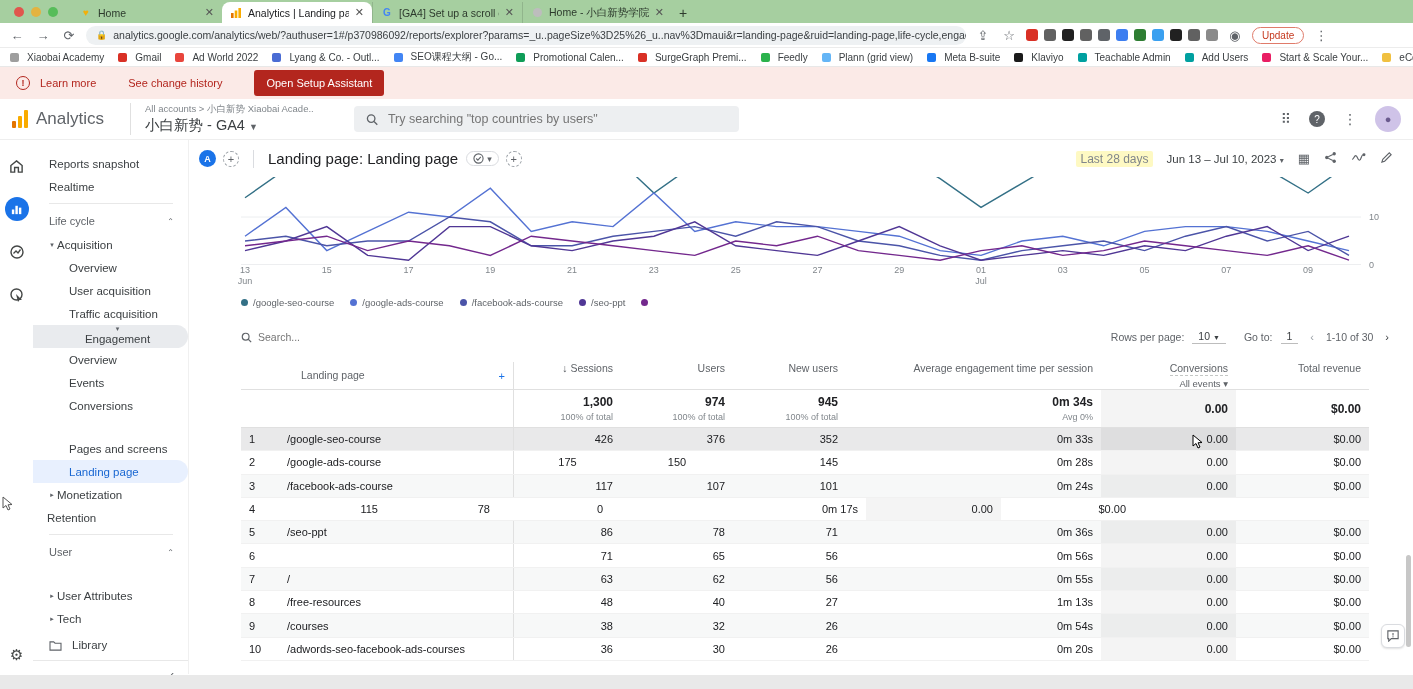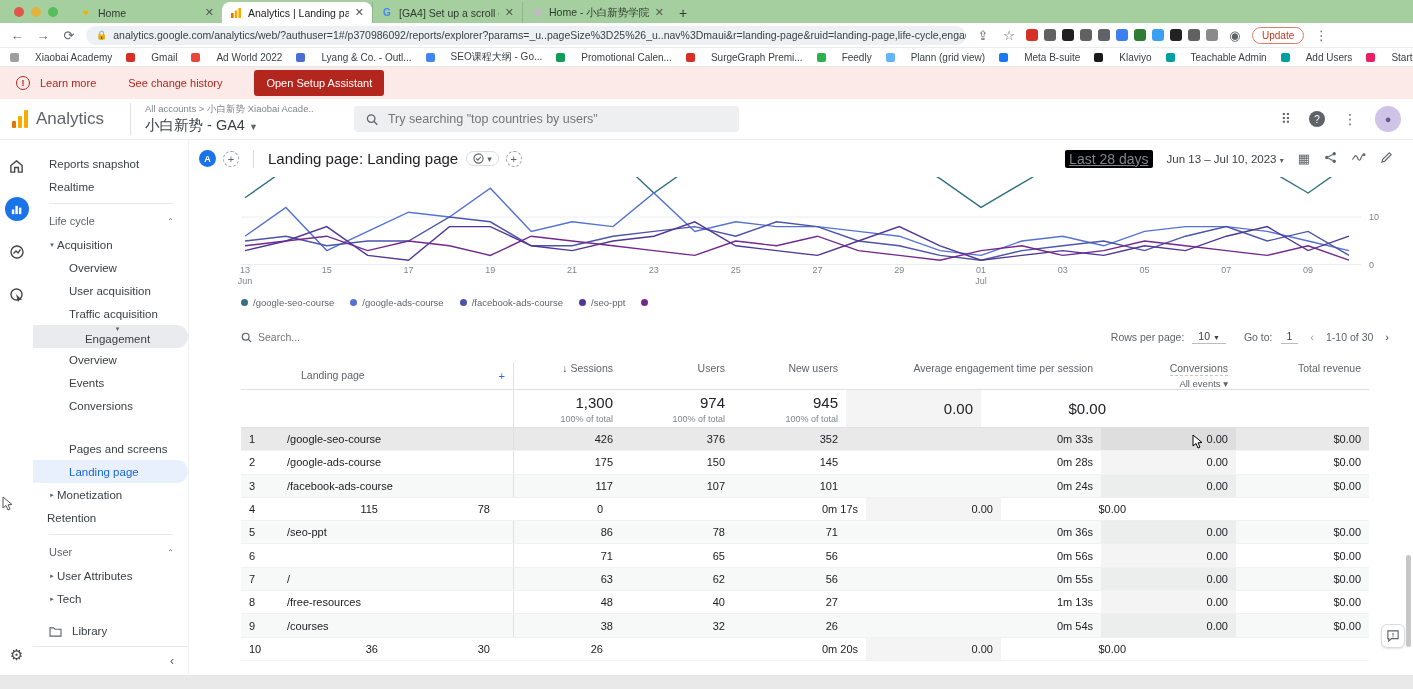--- a/index.html
+++ b/index.html
@@ -19,21 +19,21 @@
   .tab .tab-close { flex:none; font-size:11px; color:#555; cursor:default; }
   .newtab { width:22px; height:21px; display:flex; align-items:center; justify-content:center; font-size:14px; color:#2d3a2d; }
 
   .urlrow { height:25px; background:#fff; display:flex; align-items:center; padding:0 8px; gap:8px; border-bottom:1px solid #ececec; }
   .navic { color:#5f6368; font-size:13px; width:18px; text-align:center; }
   .urlpill { flex:1; max-width:880px; height:19px; background:#eef1f3; border-radius:10px; display:flex; align-items:center; padding:0 10px; gap:6px; font-size:10.5px; color:#3c4043; overflow:hidden; white-space:nowrap; }
   .exts { display:flex; align-items:center; gap:6px; }
   .ext { width:12px; height:12px; border-radius:3px; display:inline-flex; align-items:center; justify-content:center; color:#fff; font-size:8px; font-weight:bold; }
   .updatebtn { border:1px solid #e07b6a; color:#c5391f; border-radius:10px; font-size:10px; padding:2px 9px; background:#fff; }
   .bookbar { height:19px; background:#fff; display:flex; align-items:center; gap:14px; padding:0 10px; border-bottom:1px solid #e8e8e8; overflow:hidden; }
-  .bm { display:flex; align-items:center; gap:16px; font-size:10px; color:#3c4043; white-space:nowrap; }
+  .bm { display:flex; align-items:center; gap:8px; font-size:10px; color:#3c4043; white-space:nowrap; }
   .bm .bmic { width:9px; height:9px; border-radius:2px; flex:none; }
 
   
   .banner { height:32px; background:#fbeae7; display:flex; align-items:center; padding:0 16px; gap:10px; font-size:11px; color:#3c4043; }
   .banner .warn { width:14px; height:14px; border:1.5px solid #b3261e; color:#b3261e; border-radius:50%; font-size:9px; font-weight:bold; display:flex; align-items:center; justify-content:center; flex:none; }
   .banner .btxt { flex:1; }
   .banner .blink { color:#b3261e; margin-right:22px; font-size:11px; }
   .setupbtn { background:#b3261e; color:#fff; border:none; font-size:11px; padding:7px 12px; border-radius:3px; }
 
   
@@ -73,21 +73,21 @@
 
   
   .main { flex:1; position:relative; background:#fff; overflow:hidden; }
   .rephead { height:37px; display:flex; align-items:center; padding:0 20px 0 10px; }
   .chipA { width:17px; height:17px; border-radius:50%; background:#1a73e8; color:#fff; font-size:9px; font-weight:bold; display:flex; align-items:center; justify-content:center; }
   .chipAdd { width:16px; height:16px; border-radius:50%; border:1px dashed #9aa0a6; color:#5f6368; font-size:11px; display:flex; align-items:center; justify-content:center; margin-left:7px; }
   .rep-sep { width:1px; height:18px; background:#dadce0; margin:0 14px; }
   .reptitle { font-size:15px; color:#202124; }
   .titlechip { display:flex; align-items:center; gap:3px; margin-left:8px; border:1px solid #dadce0; border-radius:10px; padding:1px 6px; color:#5f6368; font-size:9px; background:#fff; }
   .rep-right { margin-left:auto; display:flex; align-items:center; gap:14px; }
-  .datebadge { font-size:14px; color:#80868b; background:#000000; padding:1px 4px; border-radius:2px;text-decoration:underline; }
+  .datebadge { font-size:12px; color:#80868b; background:#fef9c3; padding:1px 4px; border-radius:2px; }
   .daterange { font-size:11.5px; color:#3c4043; }
   .repic { color:#5f6368; font-size:13px; }
 
   .chartwrap { position:relative; margin-left:52px; width:1120px; height:88px; }
   .chartwrap svg { position:absolute; left:0; top:0; }
   .ylab { position:absolute; font-size:9px; color:#80868b; left:1128px; }
   .xaxis { position:relative; margin-left:52px; width:1120px; height:24px; }
   .xaxis .xt { position:absolute; font-size:9px; color:#80868b; transform:translateX(-50%); text-align:center; line-height:11px; }
   .legend { margin-left:52px; margin-top:8px; display:flex; gap:16px; align-items:center; }
   .legend .li { display:flex; align-items:center; gap:5px; font-size:9.5px; color:#5f6368; }
@@ -101,21 +101,21 @@
   .pgchev { font-size:11px; color:#9aa0a6; padding:0 4px; }
   .pgchev.on { color:#3c4043; }
 
   .dtable { margin:8px 20px 0 52px; width:1128px; font-size:11px; color:#202124; }
   .trow { display:flex; align-items:center; }
   .tcell { padding:0 8px; white-space:nowrap; overflow:hidden; }
   .thead-row { height:34px; align-items:flex-start; padding-top:6px; border-bottom:1px solid #e0e0e0; }
   .thead-row .hlbl { font-size:10.5px; color:#5f6368; border-bottom:1px dashed #c4c7c5; padding-bottom:1px; }
   .thead-row .sub { font-size:9.5px; color:#5f6368; margin-top:4px; }
   .totals-row { height:38px; border-bottom:1px solid #e0e0e0; }
-  .totals-row .tv { font-size:15px; }
+  .totals-row .tv { font-size:12px;font-weight:bold; }
   .totals-row .ts { font-size:9px; color:#80868b; margin-top:3px; }
   .drow { height:23.3px; border-bottom:1px solid #f1f1f1; }
   .drow.stripe { background:#f7f8f8; }
   .drow.hovered { background:#e9e9ea; }
   .convcol { background:rgba(0,0,0,0.045); align-self:stretch; display:flex; align-items:center; justify-content:flex-end; }
   .num { text-align:right; justify-content:flex-end; }
   .divcol { border-right:1px solid #e0e0e0; align-self:stretch; display:flex; align-items:center; }
 
   .scrollthumb { position:absolute; right:2px; top:415px; width:5px; height:92px; background:#c7c7c7; border-radius:3px; }
   .feedback { position:absolute; right:8px; bottom:26px; width:24px; height:24px; border:1px solid #dadce0; border-radius:6px; background:#fff; display:flex; align-items:center; justify-content:center; color:#5f6368; box-shadow:0 1px 2px rgba(0,0,0,.12); }
@@ -376,21 +376,21 @@
             <span>Monetization</span>
           </div>
           <div class="snav-item" style="padding-left: 14px;">
             <span>Retention</span>
           </div>
           <div class="snav-div"></div>
           <div class="snav-sec">
             <span>User</span>
             <span class="chev">⌃</span>
           </div>
-          <div class="snav-item" style="padding-left: 14px;">
+          <div class="snav-item" style="padding-left: 14px; margin-top: 20px;">
             <span class="arrow">▸</span>
             <span>User Attributes</span>
           </div>
           <div class="snav-item" style="padding-left: 14px;">
             <span class="arrow">▸</span>
             <span>Tech</span>
           </div>
         </div>
       <div class="libwrap">
         <div class="librow">
@@ -556,20 +556,26 @@
                 <div class="tv">974</div>
                 <div class="ts">100% of total</div>
               </div>
             </div>
             <div class="tcell num" style="width: 113px; flex: 0 0 auto;">
               <div style="text-align: right;">
                 <div class="tv">945</div>
                 <div class="ts">100% of total</div>
               </div>
             </div>
+            <div class="tcell num" style="width: 255px; flex: 0 0 auto;">
+              <div style="text-align: right;">
+                <div class="tv">0m 34s</div>
+                <div class="ts">Avg 0%</div>
+              </div>
+            </div>
             <div class="tcell num convcol" style="width: 135px; flex: 0 0 auto;">
               <div style="text-align: right;">
                 <div class="tv">0.00</div>
               </div>
             </div>
             <div class="tcell num" style="width: 133px; flex: 0 0 auto;">
               <div style="text-align: right;">
                 <div class="tv">$0.00</div>
               </div>
             </div>
@@ -580,22 +586,22 @@
             <div class="tcell num" style="width: 107px; flex: 0 0 auto;">426</div>
             <div class="tcell num" style="width: 112px; flex: 0 0 auto;">376</div>
             <div class="tcell num" style="width: 113px; flex: 0 0 auto;">352</div>
             <div class="tcell num" style="width: 255px; flex: 0 0 auto;">0m 33s</div>
             <div class="tcell num convcol" style="width: 135px; flex: 0 0 auto;">0.00</div>
             <div class="tcell num" style="width: 133px; flex: 0 0 auto;">$0.00</div>
           </div>
           <div class="trow drow">
             <div class="tcell " style="width: 38px; flex: 0 0 auto;">2</div>
             <div class="tcell divcol" style="width: 235px; flex: 0 0 auto;">/google-ads-course</div>
-            <div class="tcell num" style="width: 107px; flex: 0 0 auto;">175</div>
-            <div class="tcell num" style="width: 112px; flex: 0 0 auto;">150</div>
+            <div class="tcell num" style="width: 107px; flex: 0 0 auto; text-align: center;">175</div>
+            <div class="tcell num" style="width: 112px; flex: 0 0 auto; text-align: center;">150</div>
             <div class="tcell num" style="width: 113px; flex: 0 0 auto;">145</div>
             <div class="tcell num" style="width: 255px; flex: 0 0 auto;">0m 28s</div>
             <div class="tcell num convcol" style="width: 135px; flex: 0 0 auto;">0.00</div>
             <div class="tcell num" style="width: 133px; flex: 0 0 auto;">$0.00</div>
           </div>
           <div class="trow drow stripe">
             <div class="tcell " style="width: 38px; flex: 0 0 auto;">3</div>
             <div class="tcell divcol" style="width: 235px; flex: 0 0 auto;">/facebook-ads-course</div>
             <div class="tcell num" style="width: 107px; flex: 0 0 auto;">117</div>
             <div class="tcell num" style="width: 112px; flex: 0 0 auto;">107</div>
@@ -658,20 +664,21 @@
             <div class="tcell divcol" style="width: 235px; flex: 0 0 auto;">/courses</div>
             <div class="tcell num" style="width: 107px; flex: 0 0 auto;">38</div>
             <div class="tcell num" style="width: 112px; flex: 0 0 auto;">32</div>
             <div class="tcell num" style="width: 113px; flex: 0 0 auto;">26</div>
             <div class="tcell num" style="width: 255px; flex: 0 0 auto;">0m 54s</div>
             <div class="tcell num convcol" style="width: 135px; flex: 0 0 auto;">0.00</div>
             <div class="tcell num" style="width: 133px; flex: 0 0 auto;">$0.00</div>
           </div>
           <div class="trow drow">
             <div class="tcell " style="width: 38px; flex: 0 0 auto;">10</div>
+            <div class="tcell divcol" style="width: 235px; flex: 0 0 auto;">/adwords-seo-facebook-ads-courses</div>
             <div class="tcell num" style="width: 107px; flex: 0 0 auto;">36</div>
             <div class="tcell num" style="width: 112px; flex: 0 0 auto;">30</div>
             <div class="tcell num" style="width: 113px; flex: 0 0 auto;">26</div>
             <div class="tcell num" style="width: 255px; flex: 0 0 auto;">0m 20s</div>
             <div class="tcell num convcol" style="width: 135px; flex: 0 0 auto;">0.00</div>
             <div class="tcell num" style="width: 133px; flex: 0 0 auto;">$0.00</div>
           </div>
         </div>
 
       <div class="scrollthumb"></div>

